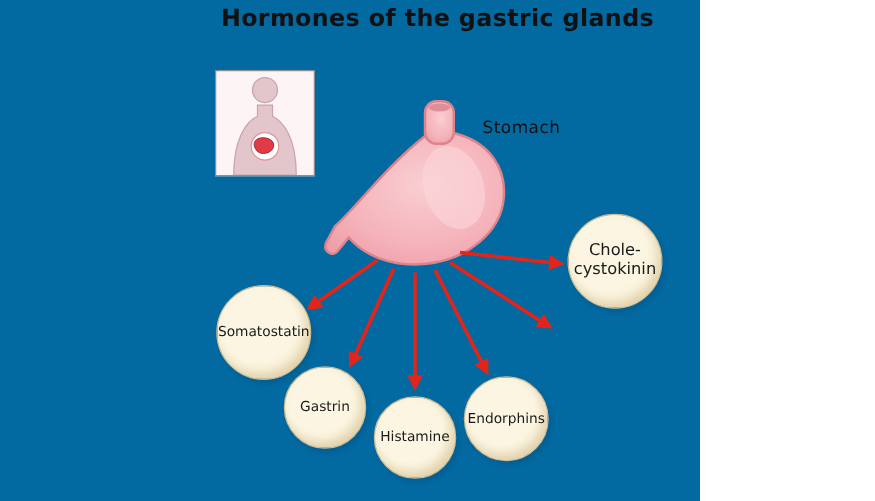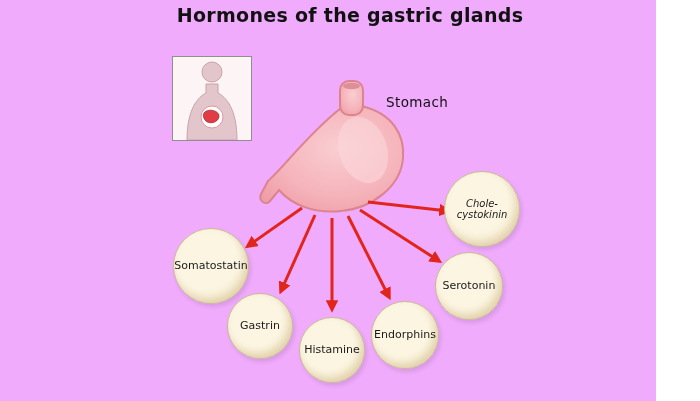--- a/index.html
+++ b/index.html
@@ -1,17 +1,17 @@
 <!DOCTYPE html>
 <html><head>
 <meta charset="utf-8">
 <style>
   html,body { margin:0; padding:0; background:#ffffff; }
   .canvas {
-    position:relative; width:656px; height:401px; background:#f0abfc;
+    position:relative; width:560px; height:401px; background:#0369a1;
     font-family:"DejaVu Sans", sans-serif; overflow:hidden;
   }
   .title {
     position:absolute; top:4px; left:0; width:700px; text-align:center;
     font-size:19px; font-weight:600; color:#111; letter-spacing:0.3px; margin:0;
   }
   .inset {
     position:absolute; left:172px; top:56px; width:80px; height:85px;
     border:1px solid #8f8f8f; background:#fdf4f5; box-sizing:border-box;
   }
@@ -27,21 +27,21 @@
     box-shadow: inset -3px -4px 7px rgba(176,148,88,0.28), 2px 3px 4px rgba(0,0,0,0.10);
     display:flex; align-items:center; justify-content:center;
     text-align:center; font-size:11px; line-height:1.15; color:#1a1a1a;
     white-space:pre-line;
   }
   .h-somatostatin { left:173px; top:228px; width:74px; height:74px; }
   .h-gastrin      { left:227px; top:293px; width:64px; height:64px; }
   .h-histamine    { left:299px; top:317px; width:64px; height:64px; }
   .h-endorphins   { left:371px; top:301px; width:66px; height:66px; }
   .h-serotonin    { left:435px; top:252px; width:66px; height:66px; }
-  .h-chole        { left:444px; top:171px; width:74px; height:74px; font-size:10px;font-style:italic; }
+  .h-chole        { left:454px; top:171px; width:74px; height:74px; font-size:13px; }
 </style>
 </head>
 <body>
 
 <div class="canvas">
 
   <h1 class="title">Hormones of the gastric glands</h1>
 
   <div class="inset">
     <svg width="78" height="83" viewBox="0 0 78 83">
@@ -89,21 +89,18 @@
   </div>
   <div class="hormone h-somatostatin">
     <span>Somatostatin</span>
   </div>
   <div class="hormone h-endorphins">
     <span>Endorphins</span>
   </div>
   <div class="hormone h-histamine">
     <span>Histamine</span>
   </div>
-  <div class="hormone h-serotonin">
-    <span>Serotonin</span>
-  </div>
   <div class="hormone h-chole">
     <span>Chole-
 cystokinin</span>
   </div>
 
 </div>
 
 </body></html>

